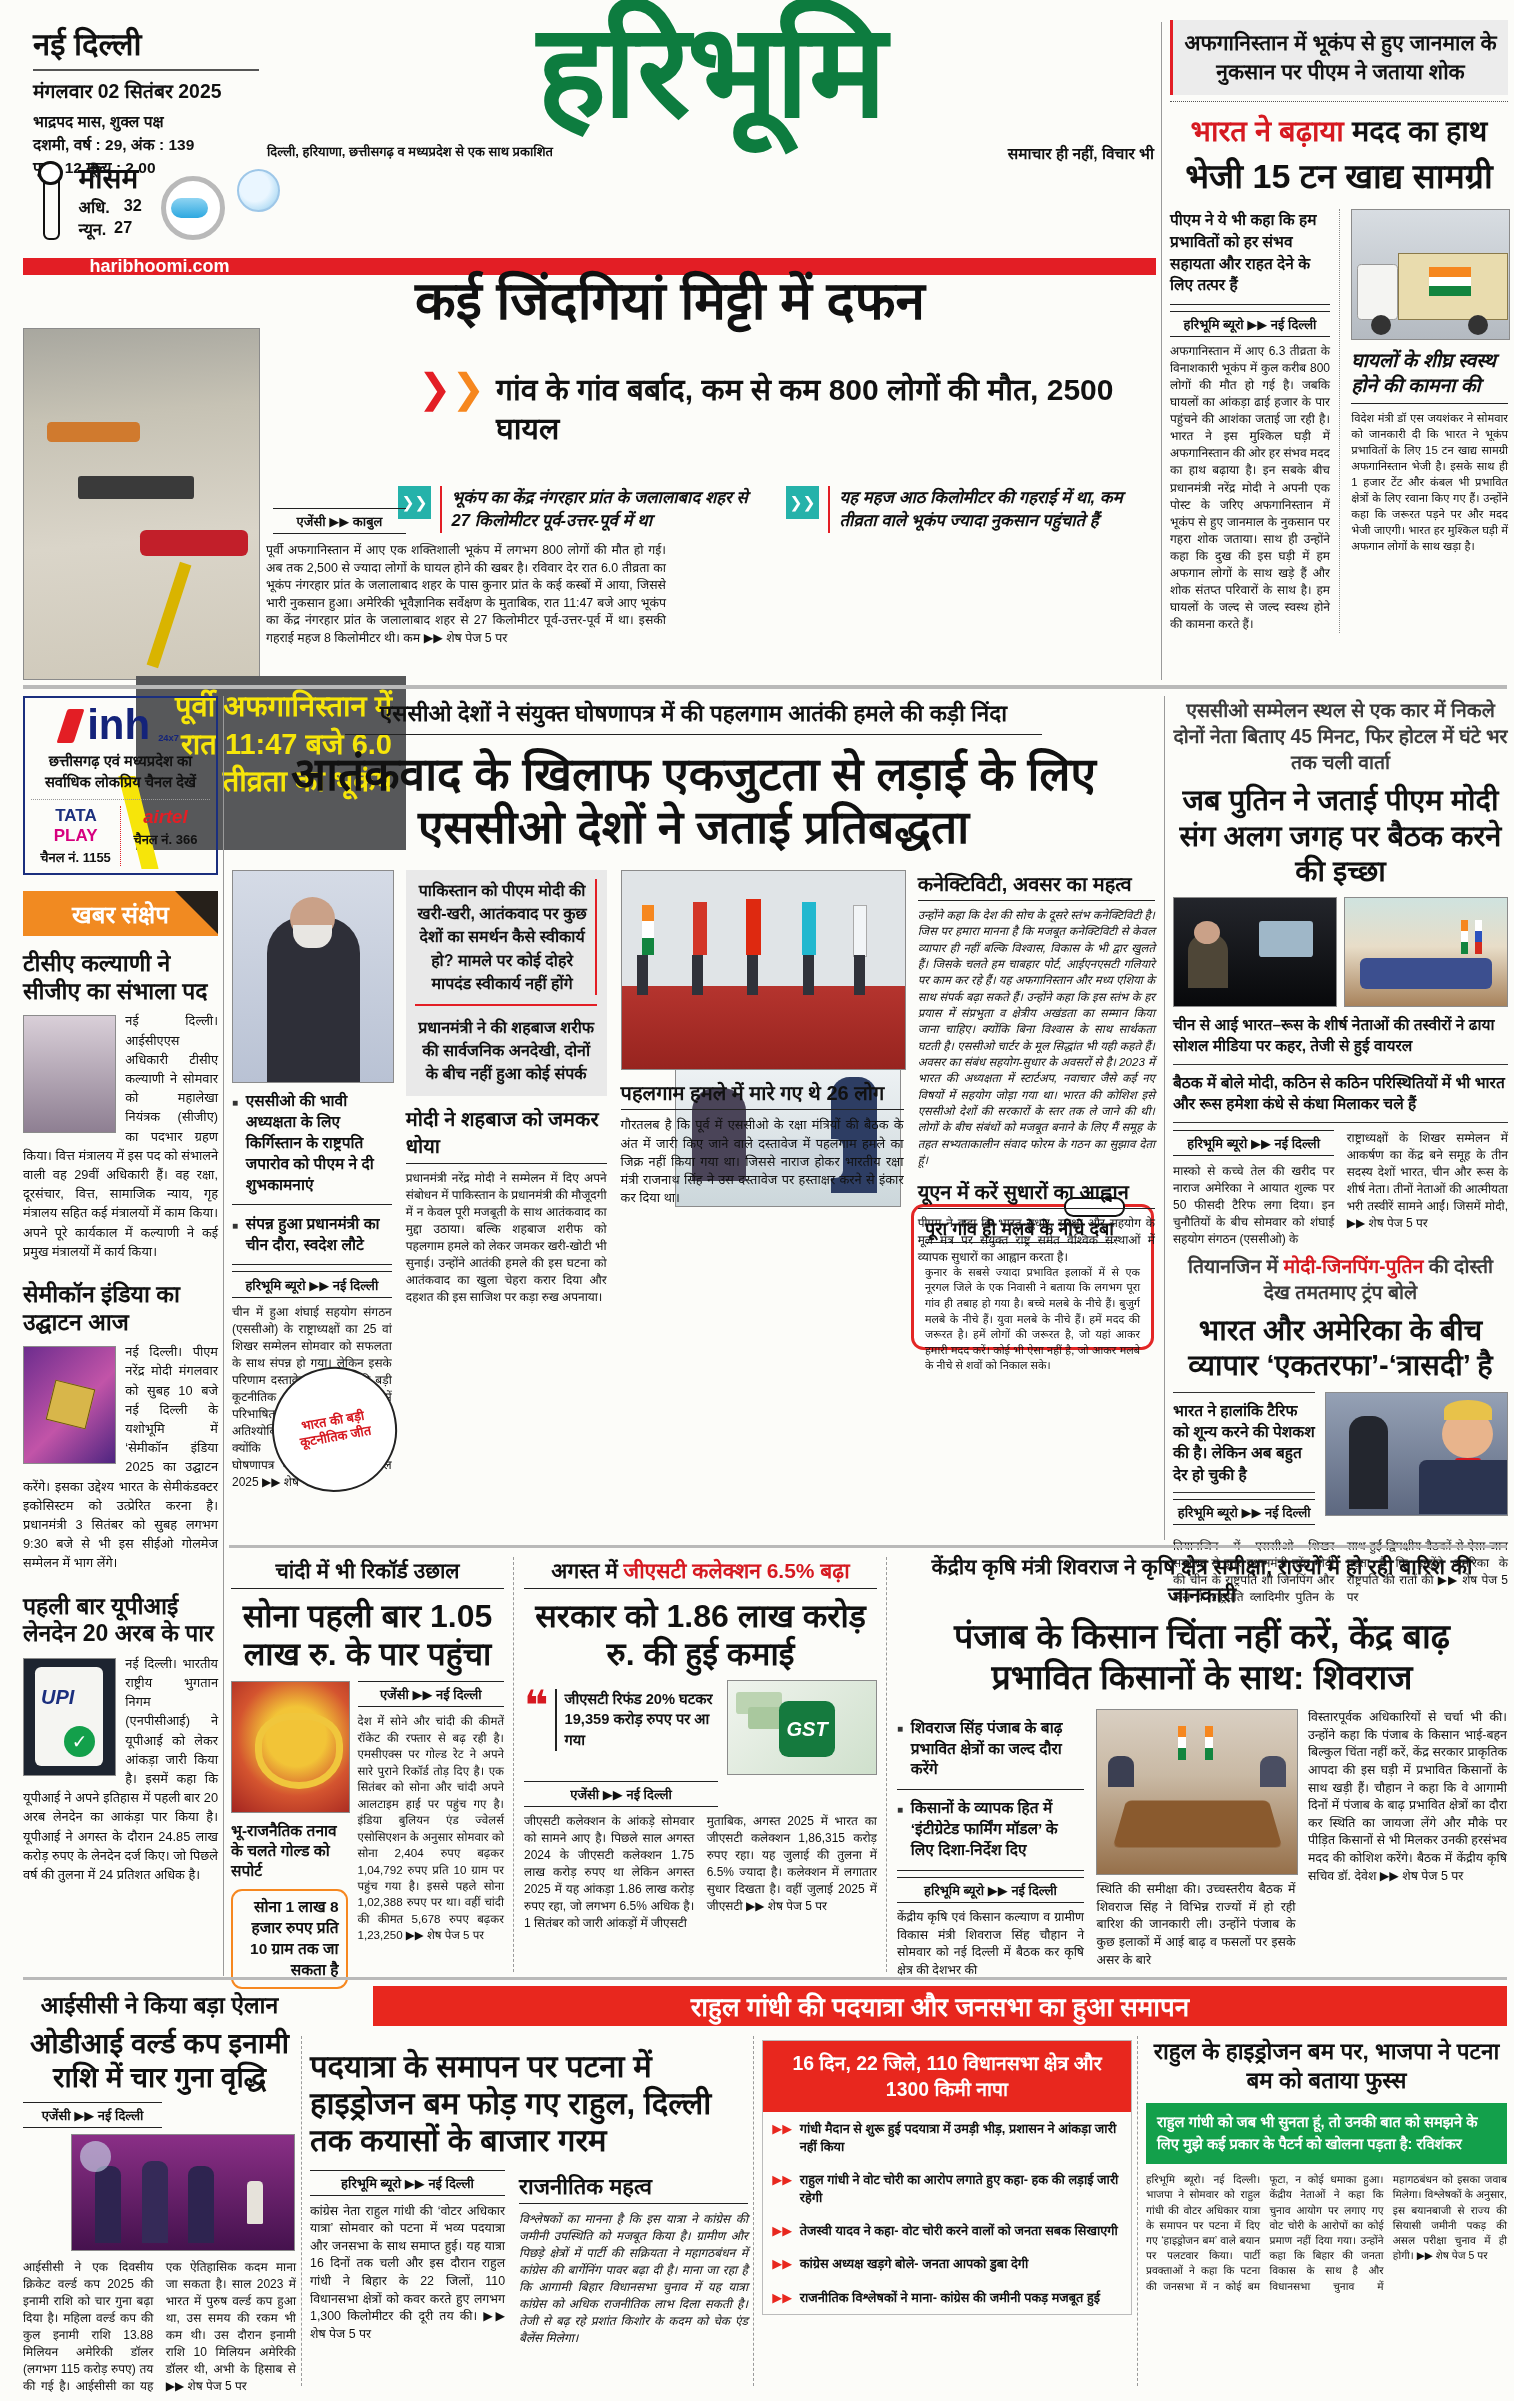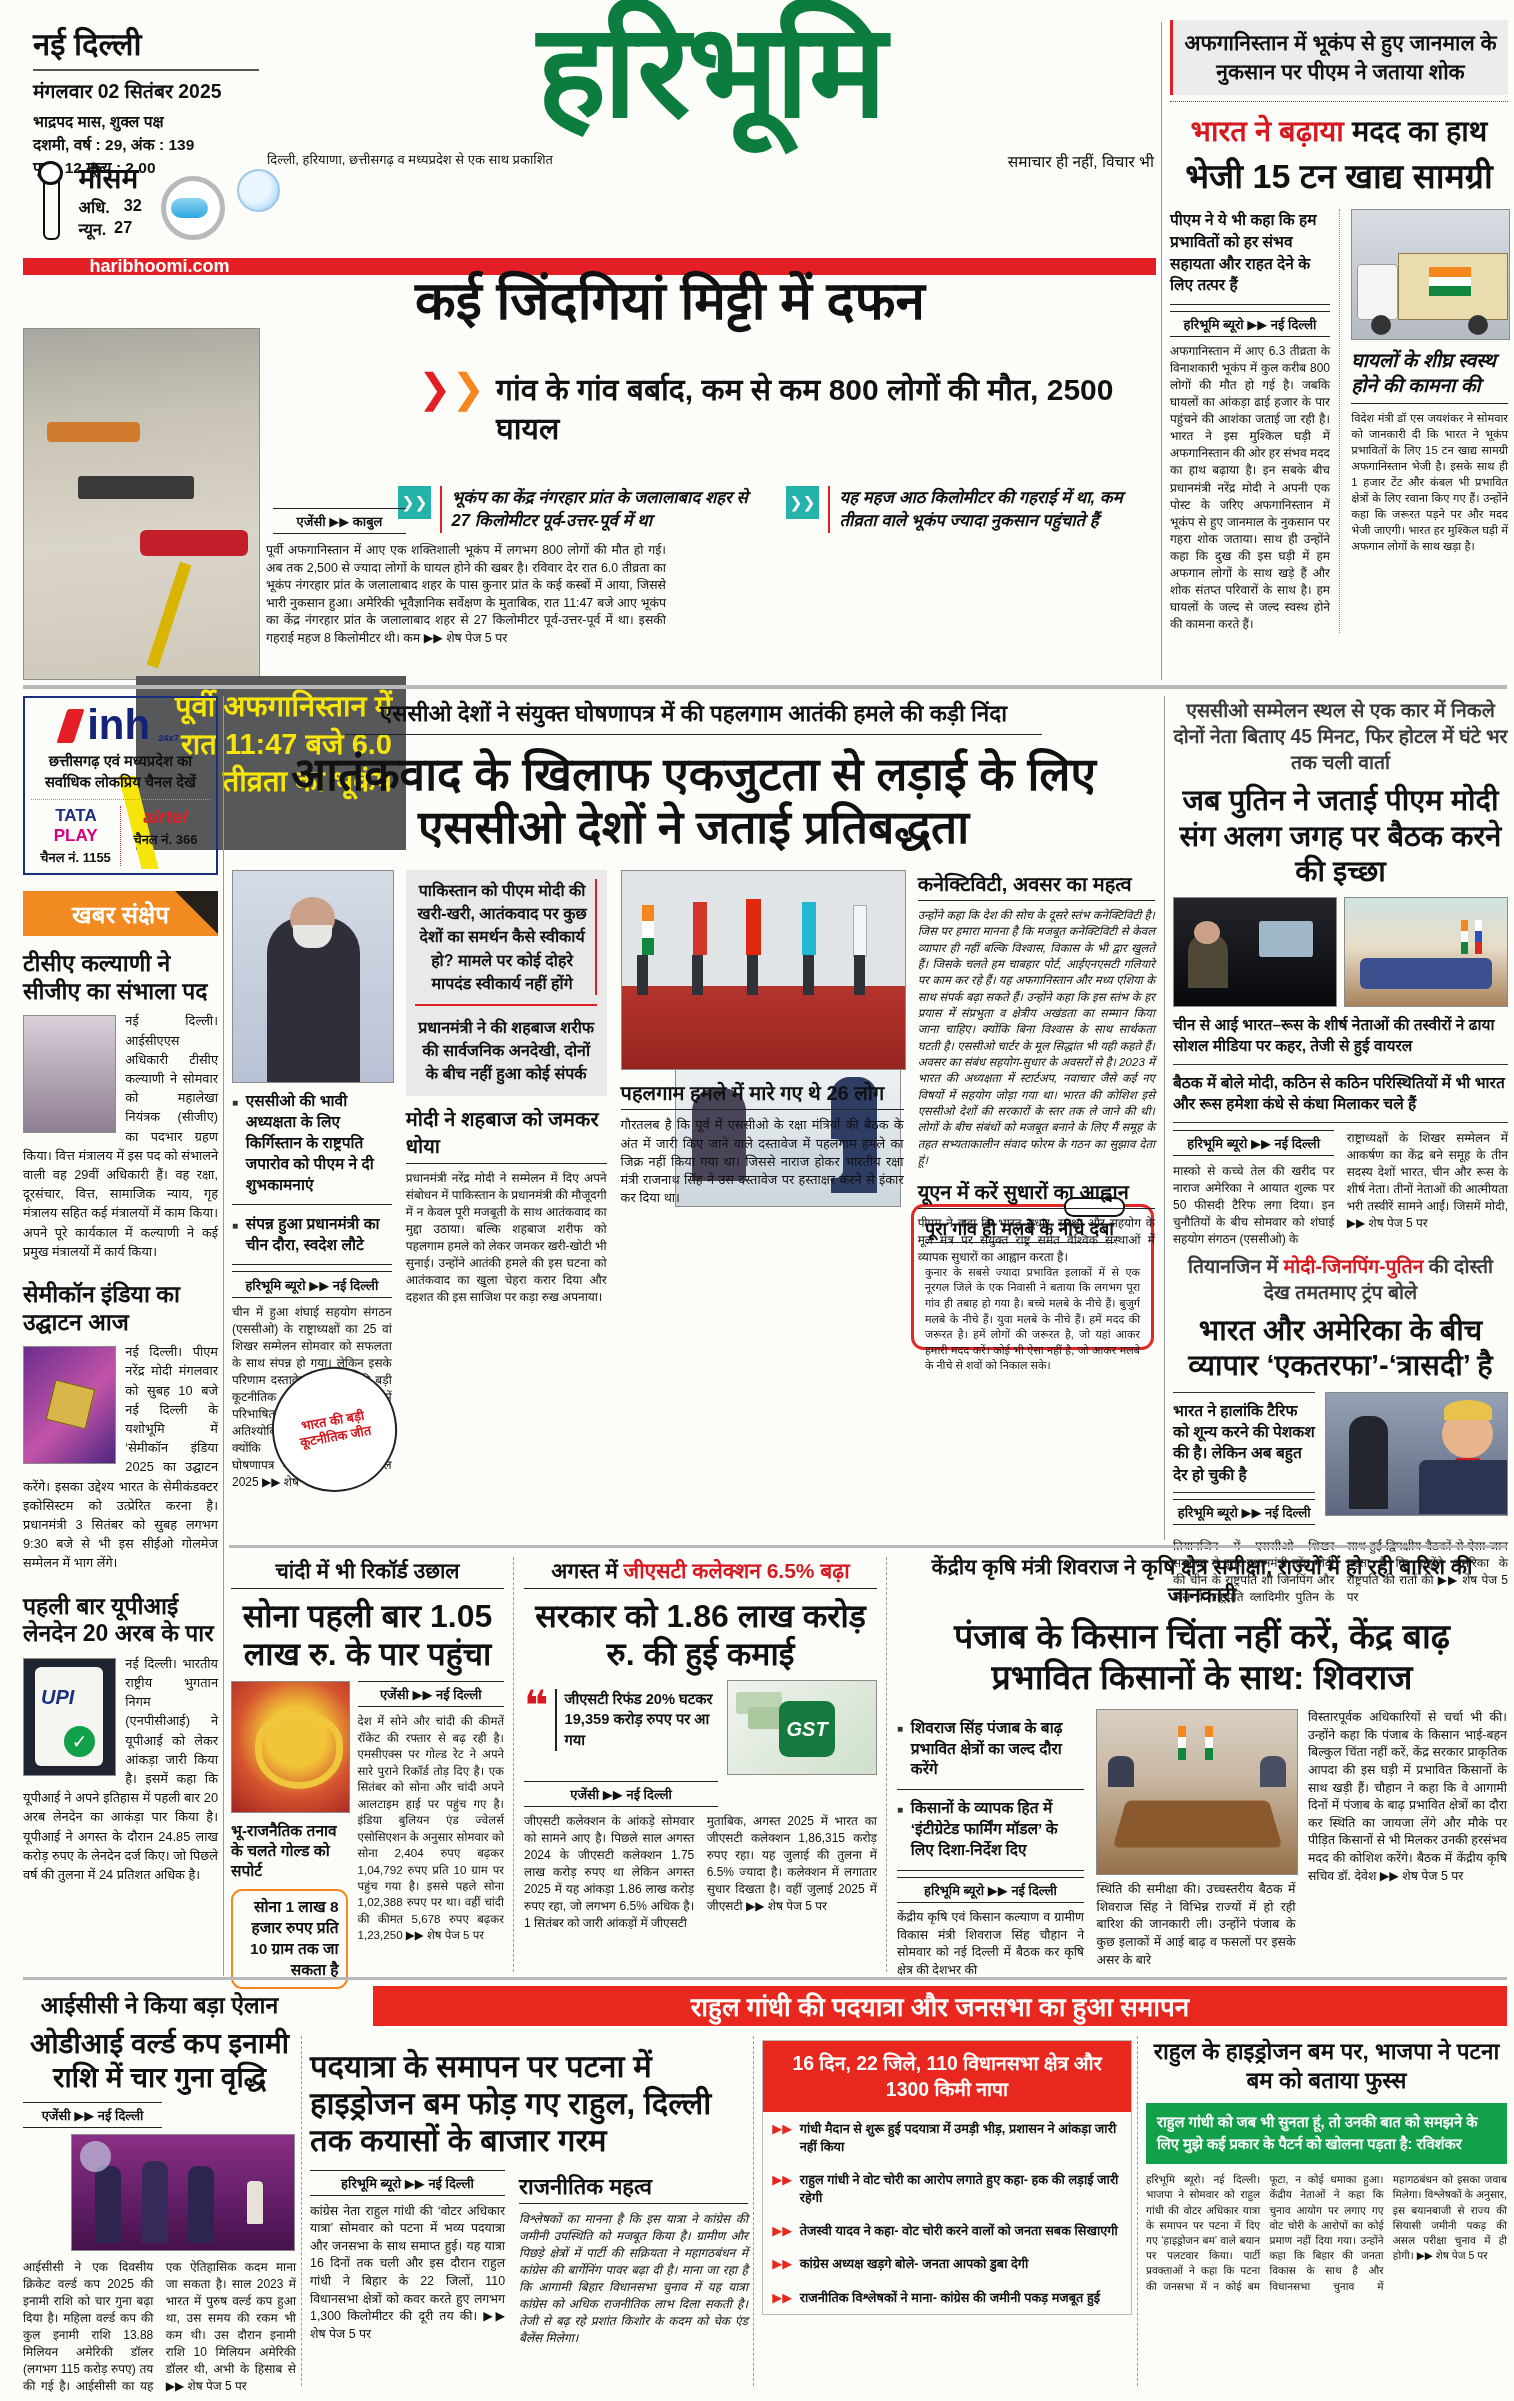--- a/index.html
+++ b/index.html
@@ -10,21 +10,21 @@
   .byline{font-weight:700;font-size:13px;text-align:center;padding:3.1px 0;
           border-top:1.5px solid #222;border-bottom:1.2px solid #222;margin:6.2px 0}
   .vline{border-left:0.8px solid #9a9a9a}
   .vdash{border-left:1.5px dashed #9a9a9a}
   .hrule{background:#b9b9b9}
   
   .d-city{font-weight:800;font-size:31px;border-bottom:2.3px solid #555;padding-bottom:4.6px;margin-bottom:6.2px}
   .d-date{font-weight:800;font-size:19.4px;margin-bottom:6.2px}
   .d-small{font-weight:700;font-size:15.5px;line-height:1.5}
   .mast{font-weight:800;font-size:130px;line-height:1;color:#0d7c3f;text-align:center;letter-spacing:-3.1px}
-  .mastrow{display:flex;justify-content:space-between;font-weight:400;font-size:15.5px;margin-top:14px}
+  .mastrow{display:flex;justify-content:space-between;font-weight:700;font-size:15.5px;margin-top:6px}
   .globe{width:43px;height:43px;border-radius:50%;border:2.3px solid #9ec7e8;
          background:radial-gradient(circle at 40% 40%,#eaf6ff 0 45%,#bfe2f7 70%,#7fb7e0 100%)}
   .redbar{background:#e31e25;display:flex;align-items:center}
   .redbar span{color:#fff;font-weight:800;font-size:18px;padding-left:28px;width:217px;text-align:center}
   .wx{display:flex;align-items:flex-end;gap:19px}
   .thermo{width:12.4px;height:65px;border:2.3px solid #111;border-radius:6.2px;position:relative;margin-left:6.2px}
   .thermo::before{content:"";position:absolute;top:-12.4px;left:-7px;width:18.6px;height:18.6px;border:3.9px solid #111;border-radius:50%;background:#fff}
   .cloudring{width:54px;height:54px;border-radius:50%;border:5.4px solid #b9b9b9;position:relative;background:#fff}
   .cloudring::after{content:"";position:absolute;left:4.6px;top:17px;width:37px;height:20px;border-radius:15.5px;
          background:linear-gradient(180deg,#8fd4f2,#2da8e0)}

